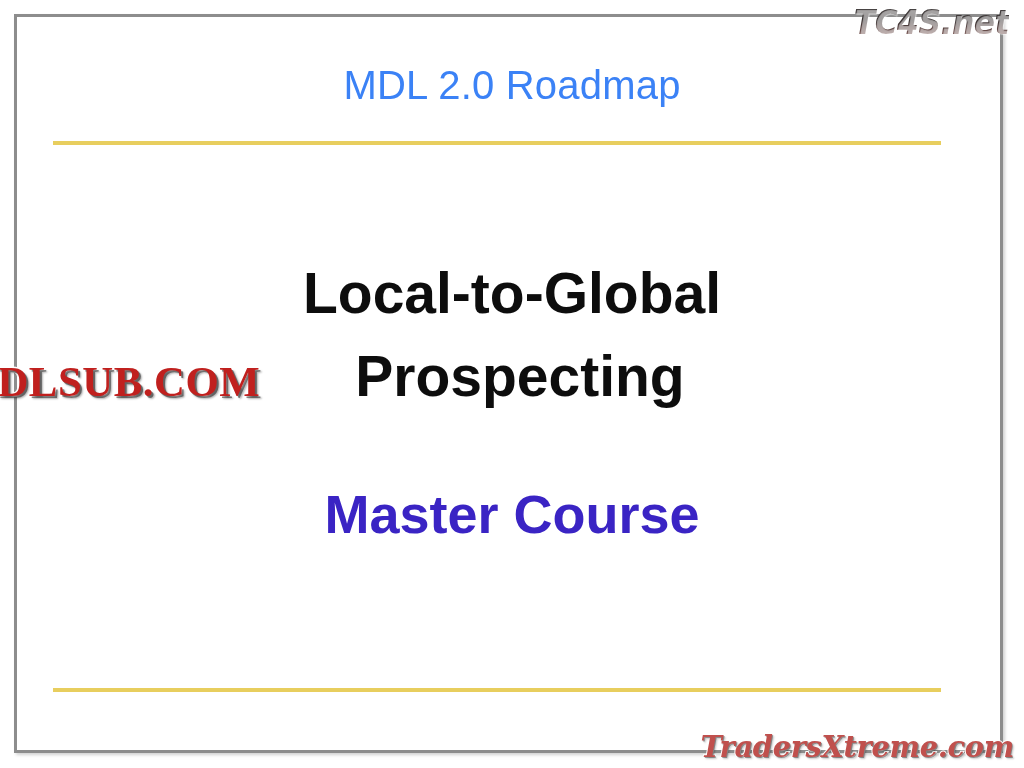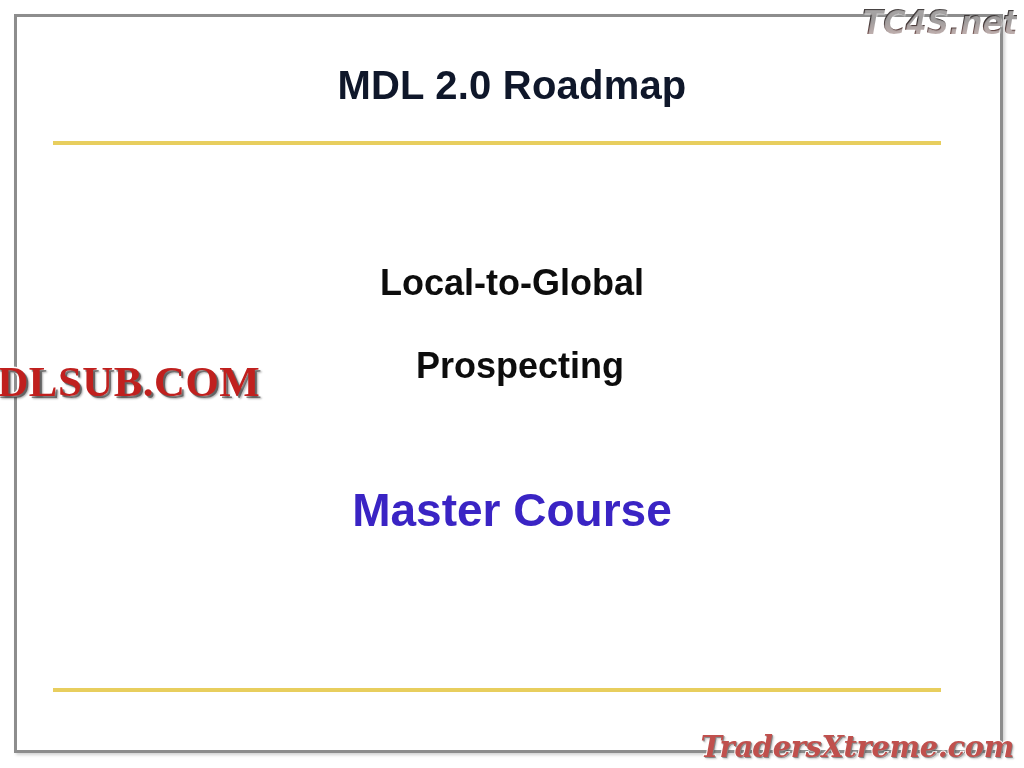--- a/index.html
+++ b/index.html
@@ -46,45 +46,45 @@
   .rule-bottom { top: 688px; }
 
   
   .slide-title {
     position: absolute;
     left: 0;
     right: 0;
     top: 62px;
     text-align: center;
     font-size: 40px;
-    font-weight: bold;
-    color: #0f172a;
+    font-weight: normal;
+    color: #3b82f6;
     letter-spacing: 0.2px;
     line-height: 1.15;
   }
   .headline {
     position: absolute;
     left: 0;
     right: 0;
     text-align: center;
-    font-size: 36px;
+    font-size: 57px;
     font-weight: bold;
     color: #0d0d0d;
     line-height: 1.0;
   }
   .headline-line1 { top: 265px; }
   .headline-line2 { top: 348px; padding-left: 16px; }
 
   .subheadline {
     position: absolute;
     left: 0;
     right: 0;
     top: 487px;
     text-align: center;
-    font-size: 46px;
+    font-size: 54px;
     font-weight: bold;
     color: #3a24c4;
     line-height: 1.0;
   }
 
   
   .wm-center {
     position: absolute;
     left: 0;
     right: 0;
@@ -103,21 +103,21 @@
     paint-order: stroke fill;
     text-shadow:
        2px 2px 0 rgba(0,0,0,0.45),
        3px 3px 2px rgba(0,0,0,0.30);
     transform: scaleX(1.02);
   }
 
   
   .wm-topright {
     position: absolute;
-    right: 0;
+    right: 8px;
     top: 2px;
     pointer-events: none;
     text-align: right;
   }
   .wm-topright span {
     display: inline-block;
     font-family: "DejaVu Sans", sans-serif;
     font-size: 34px;
     font-weight: bold;
     font-style: italic;

